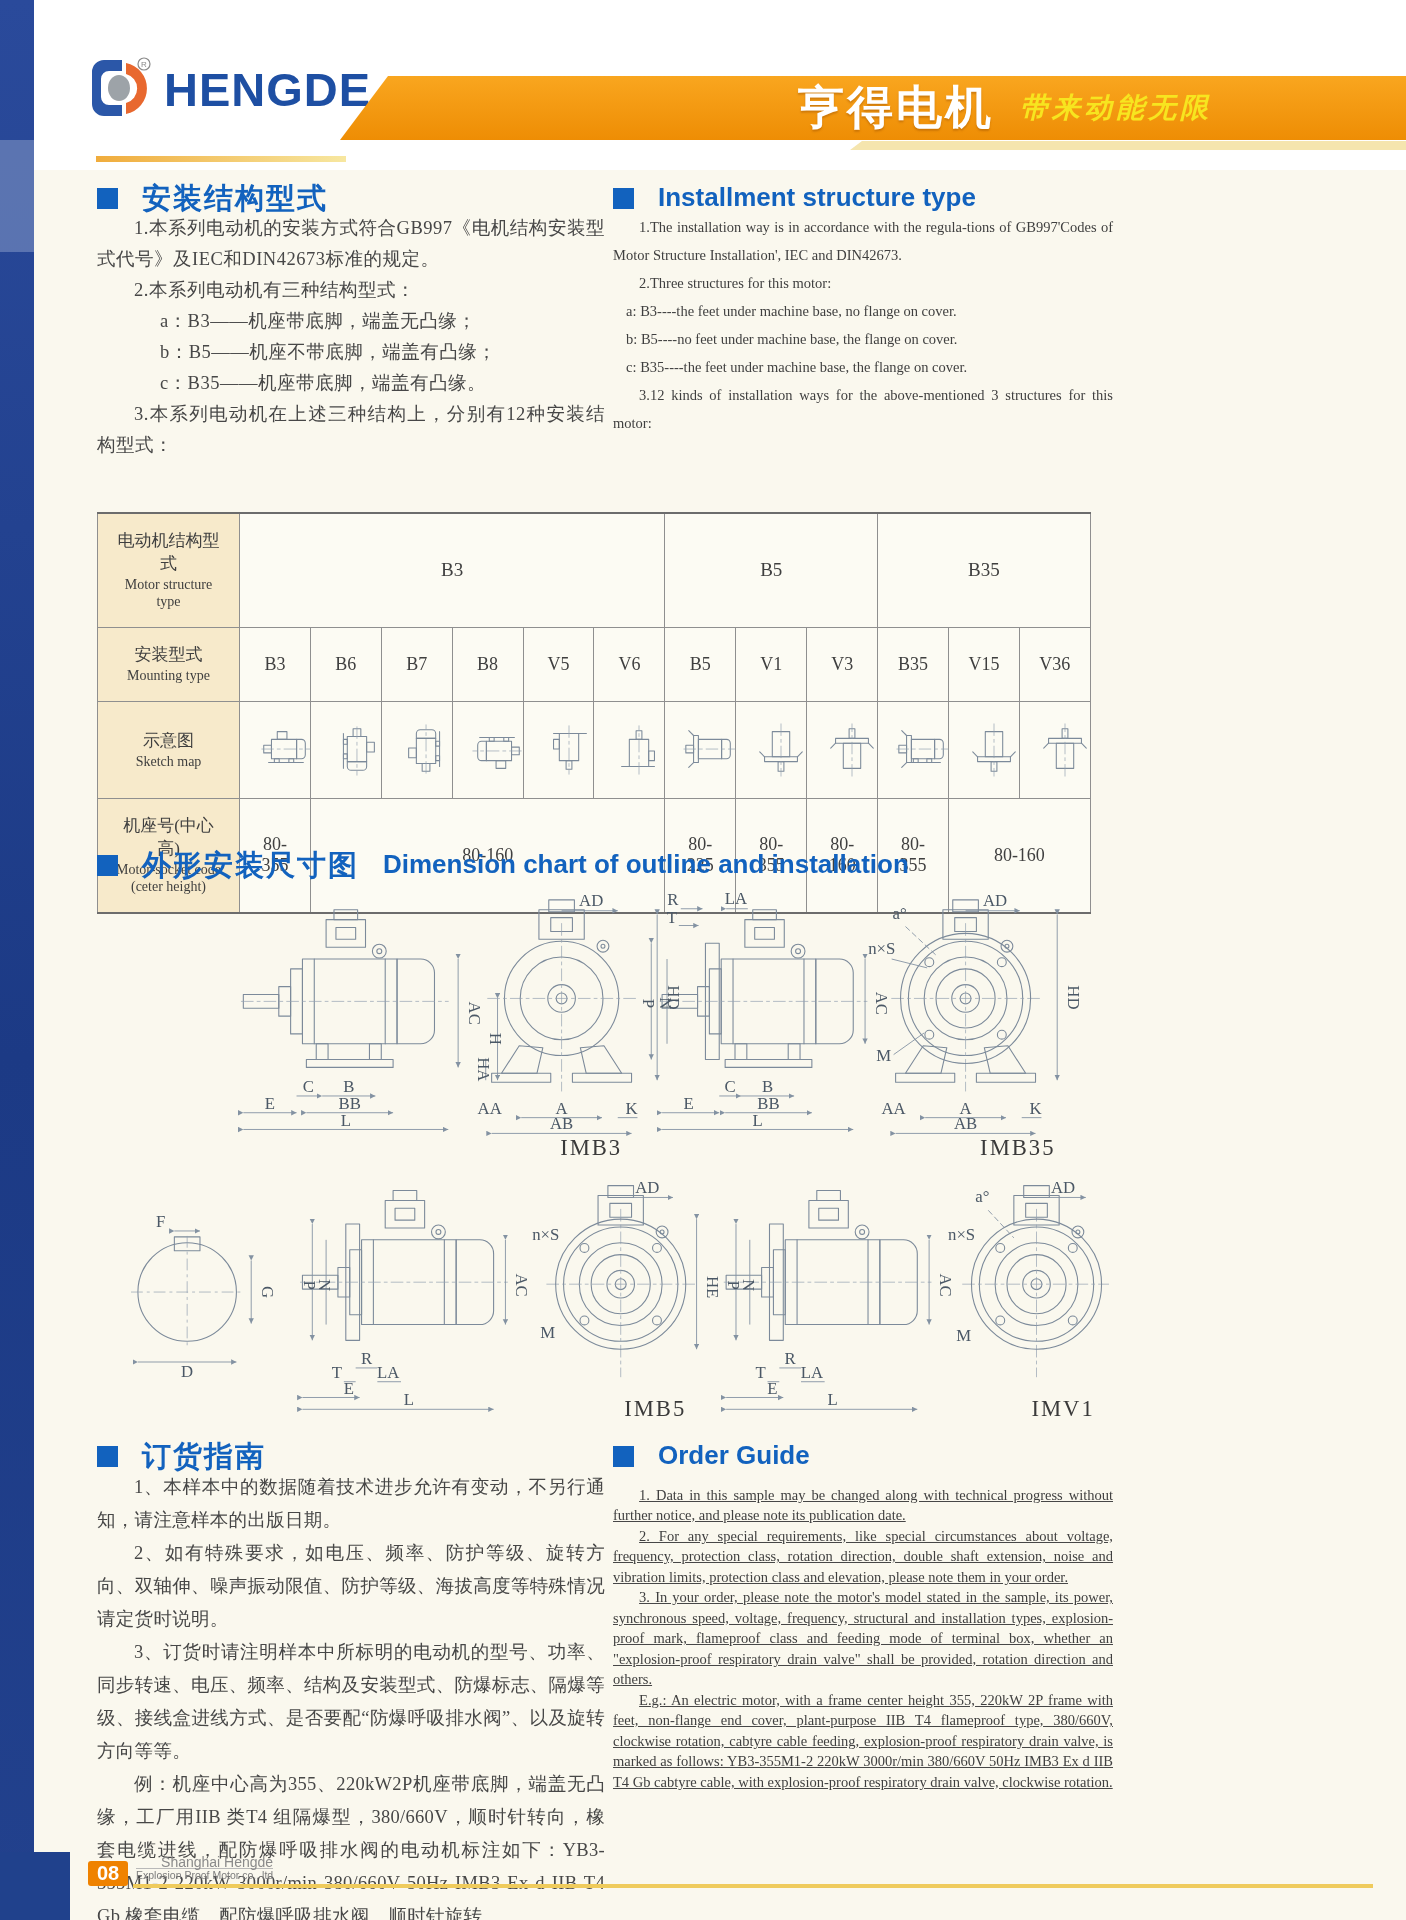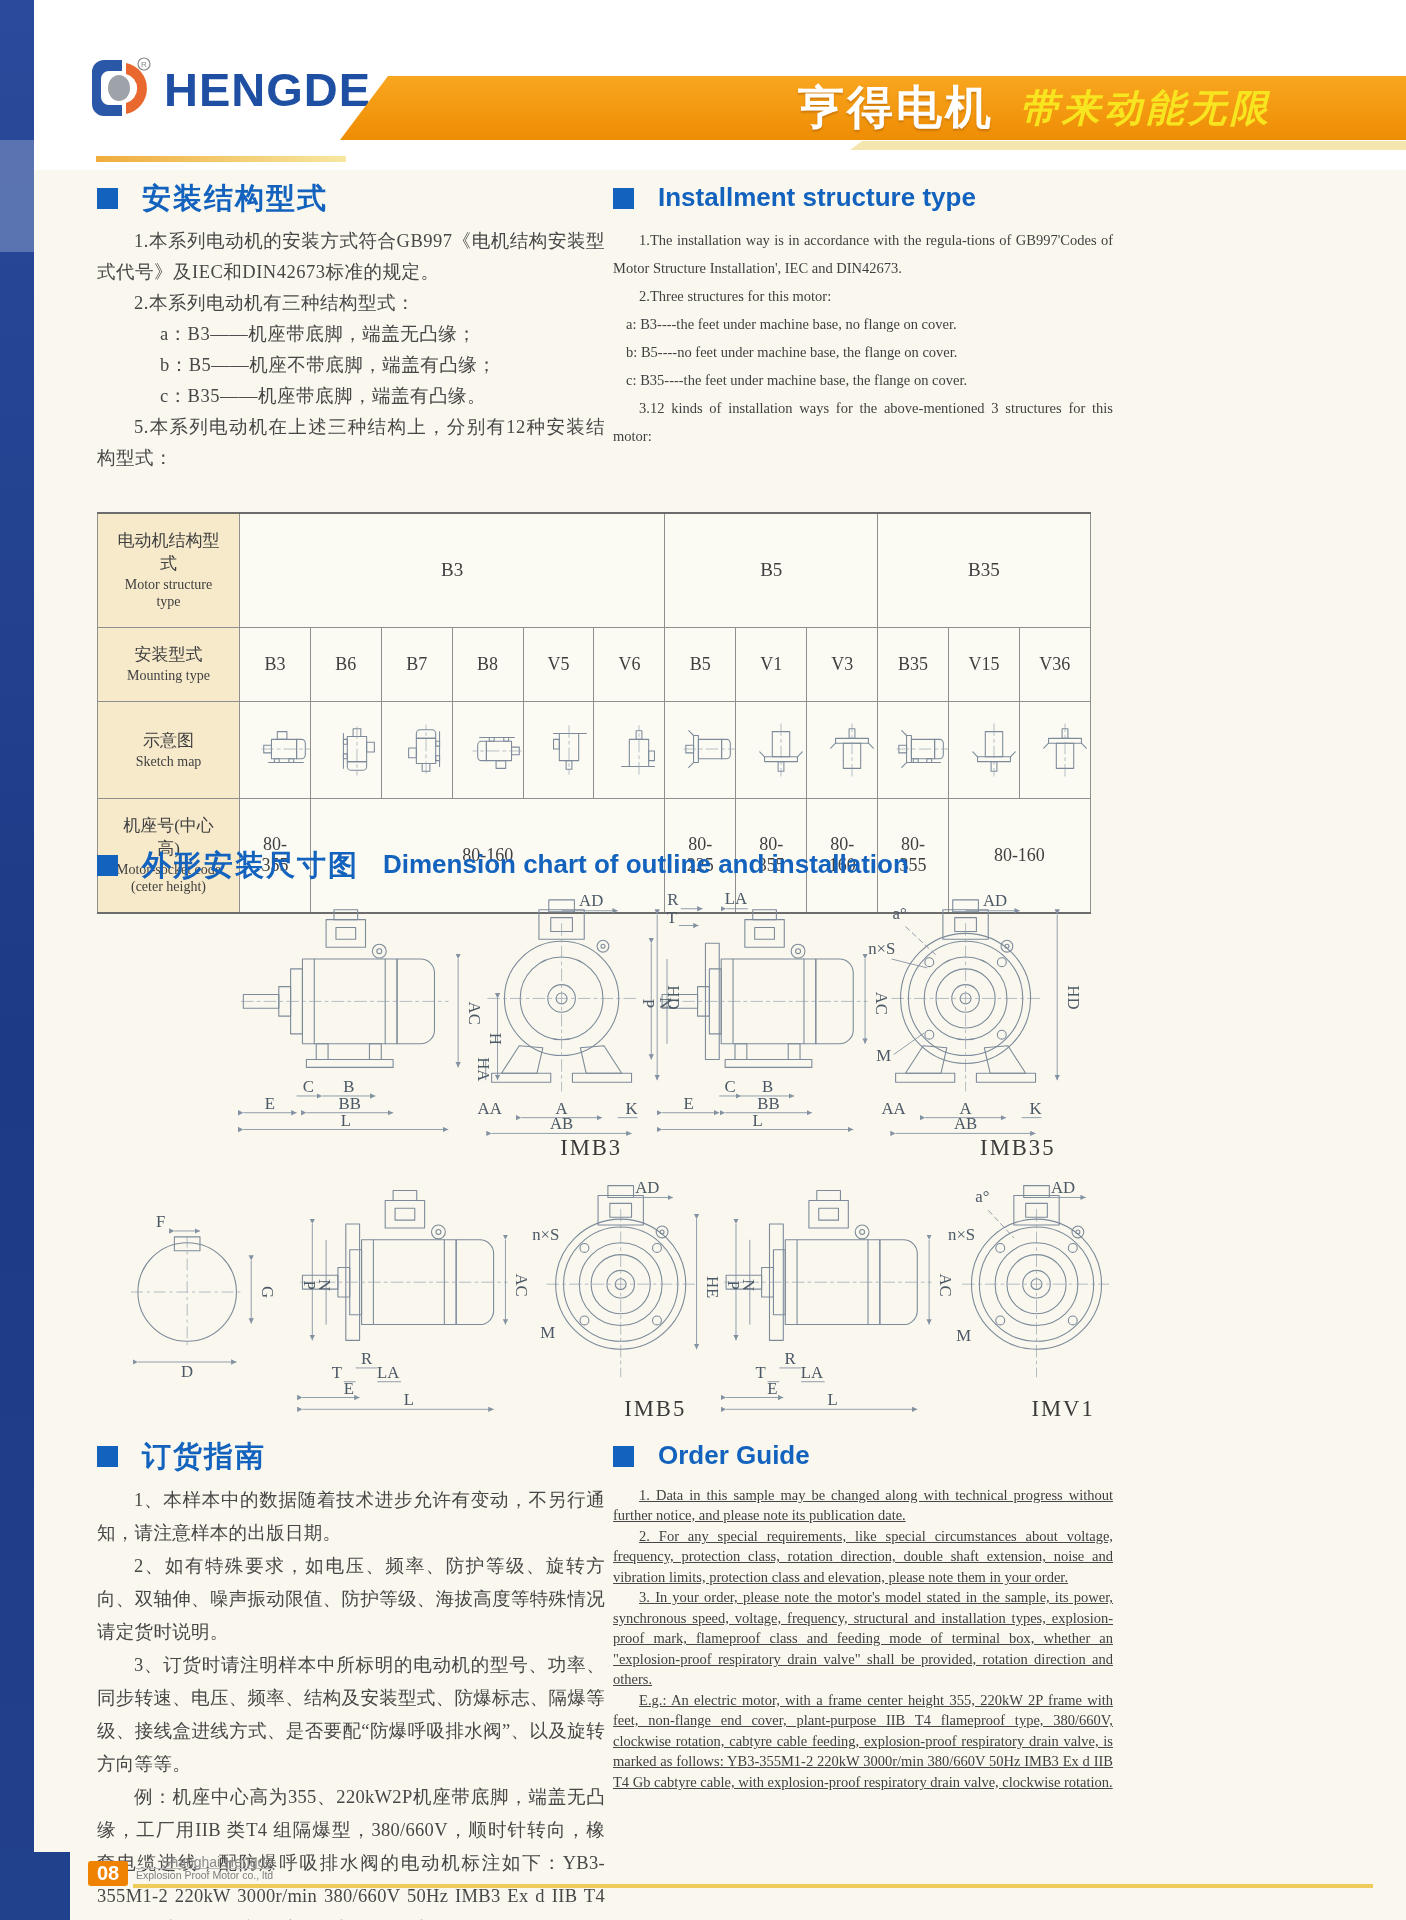--- a/index.html
+++ b/index.html
@@ -16,36 +16,36 @@
   .logo-text{font-family:"Liberation Sans",sans-serif;font-weight:bold;font-size:47px;color:#1E4FA3;letter-spacing:1px;}
   .logo-underline{position:absolute;left:96px;top:156px;width:250px;height:6px;
         background:linear-gradient(90deg,#F0AC3C,#F7E7A0);}
   .banner{position:absolute;left:340px;top:76px;right:0;height:64px;
         background:linear-gradient(180deg,#F9A61F,#EE8D04);
         clip-path:polygon(48px 0,100% 0,100% 100%,0 100%);
         display:flex;align-items:center;}
   .banner-title{margin-left:458px;font-family:"Liberation Sans",sans-serif;font-weight:bold;
         font-size:46px;color:#FFFFFF;text-shadow:0 2px 2px rgba(150,75,0,.4);letter-spacing:3px;}
   .banner-tagline{margin-left:26px;font-family:Liberation Sans, sans-serif;font-weight:bold;font-style:italic;
-        font-size:38px;color:#F7E51F;letter-spacing:4px;}
+        font-size:28px;color:#F7E51F;letter-spacing:4px;}
   .banner-under{position:absolute;left:850px;top:141px;width:556px;height:9px;background:#F5E5AE;
         clip-path:polygon(12px 0,100% 0,100% 100%,0 100%);}
   
   .sec-h{display:flex;align-items:flex-start;gap:24px;font-family:"Liberation Sans",sans-serif;
         font-weight:bold;color:#1262BE;}
   .sq{width:21px;height:21px;background:#1262BE;flex:0 0 auto;margin-top:5px;}
   .sec-h .cn{font-size:29px;line-height:1.05;letter-spacing:2px;}
   .sec-h .en{font-size:26px;line-height:1.15;}
   
   .col{position:absolute;color:#474747;}
   .col-cn1{left:97px;top:183px;width:508px;}
   .col-en1{left:613px;top:183px;width:500px;}
   .col-cn2{left:97px;top:1441px;width:508px;}
   .col-en2{left:613px;top:1441px;width:500px;}
-  .paras{margin-top:13px;}
+  .paras{}
   .paras p{margin:0;text-align:justify;}
   .cnp p{font-size:18.5px;line-height:31px;text-indent:2em;letter-spacing:.5px;}
   .cnp.ind3 p:nth-child(n+3):nth-child(-n+5){text-indent:3.4em;text-align:left;}
   .enp p{font-size:14.5px;line-height:28px;text-indent:1.8em;color:#3f3f3f;}
   .enp.ind3 p:nth-child(n+3):nth-child(-n+5){text-indent:.9em;text-align:left;}
   .cnp2 p{font-size:18.5px;line-height:33px;text-indent:2em;letter-spacing:.3px;}
   .enp2 p{font-size:14.5px;line-height:20.5px;text-indent:1.8em;color:#3f3f3f;}
   .enp2{margin-top:14px;text-decoration:underline;}
   
   table.mt{position:absolute;left:97px;top:512px;width:993px;border-collapse:collapse;table-layout:fixed;
@@ -104,21 +104,21 @@
     <div class="sec-h">
       <span class="sq"></span>
       <span class="cn">安装结构型式</span>
     </div>
     <div class="paras cnp ind3">
         <p>1.本系列电动机的安装方式符合GB997《电机结构安装型式代号》及IEC和DIN42673标准的规定。</p>
         <p>2.本系列电动机有三种结构型式：</p>
         <p>a：B3——机座带底脚，端盖无凸缘；</p>
         <p>b：B5——机座不带底脚，端盖有凸缘；</p>
         <p>c：B35——机座带底脚，端盖有凸缘。</p>
-        <p>5.本系列电动机在上述三种结构上，分别有12种安装结构型式：</p>
+        <p>3.本系列电动机在上述三种结构上，分别有12种安装结构型式：</p>
       </div>
   </div>
 
   <div class="col col-en1">
     <div class="sec-h">
       <span class="sq"></span>
       <span class="en">Installment structure type</span>
     </div>
     <div class="paras enp ind3">
         <p>1.The installation way is in accordance with the regula-tions of GB997'Codes of Motor Structure Installation', IEC and DIN42673.</p>

